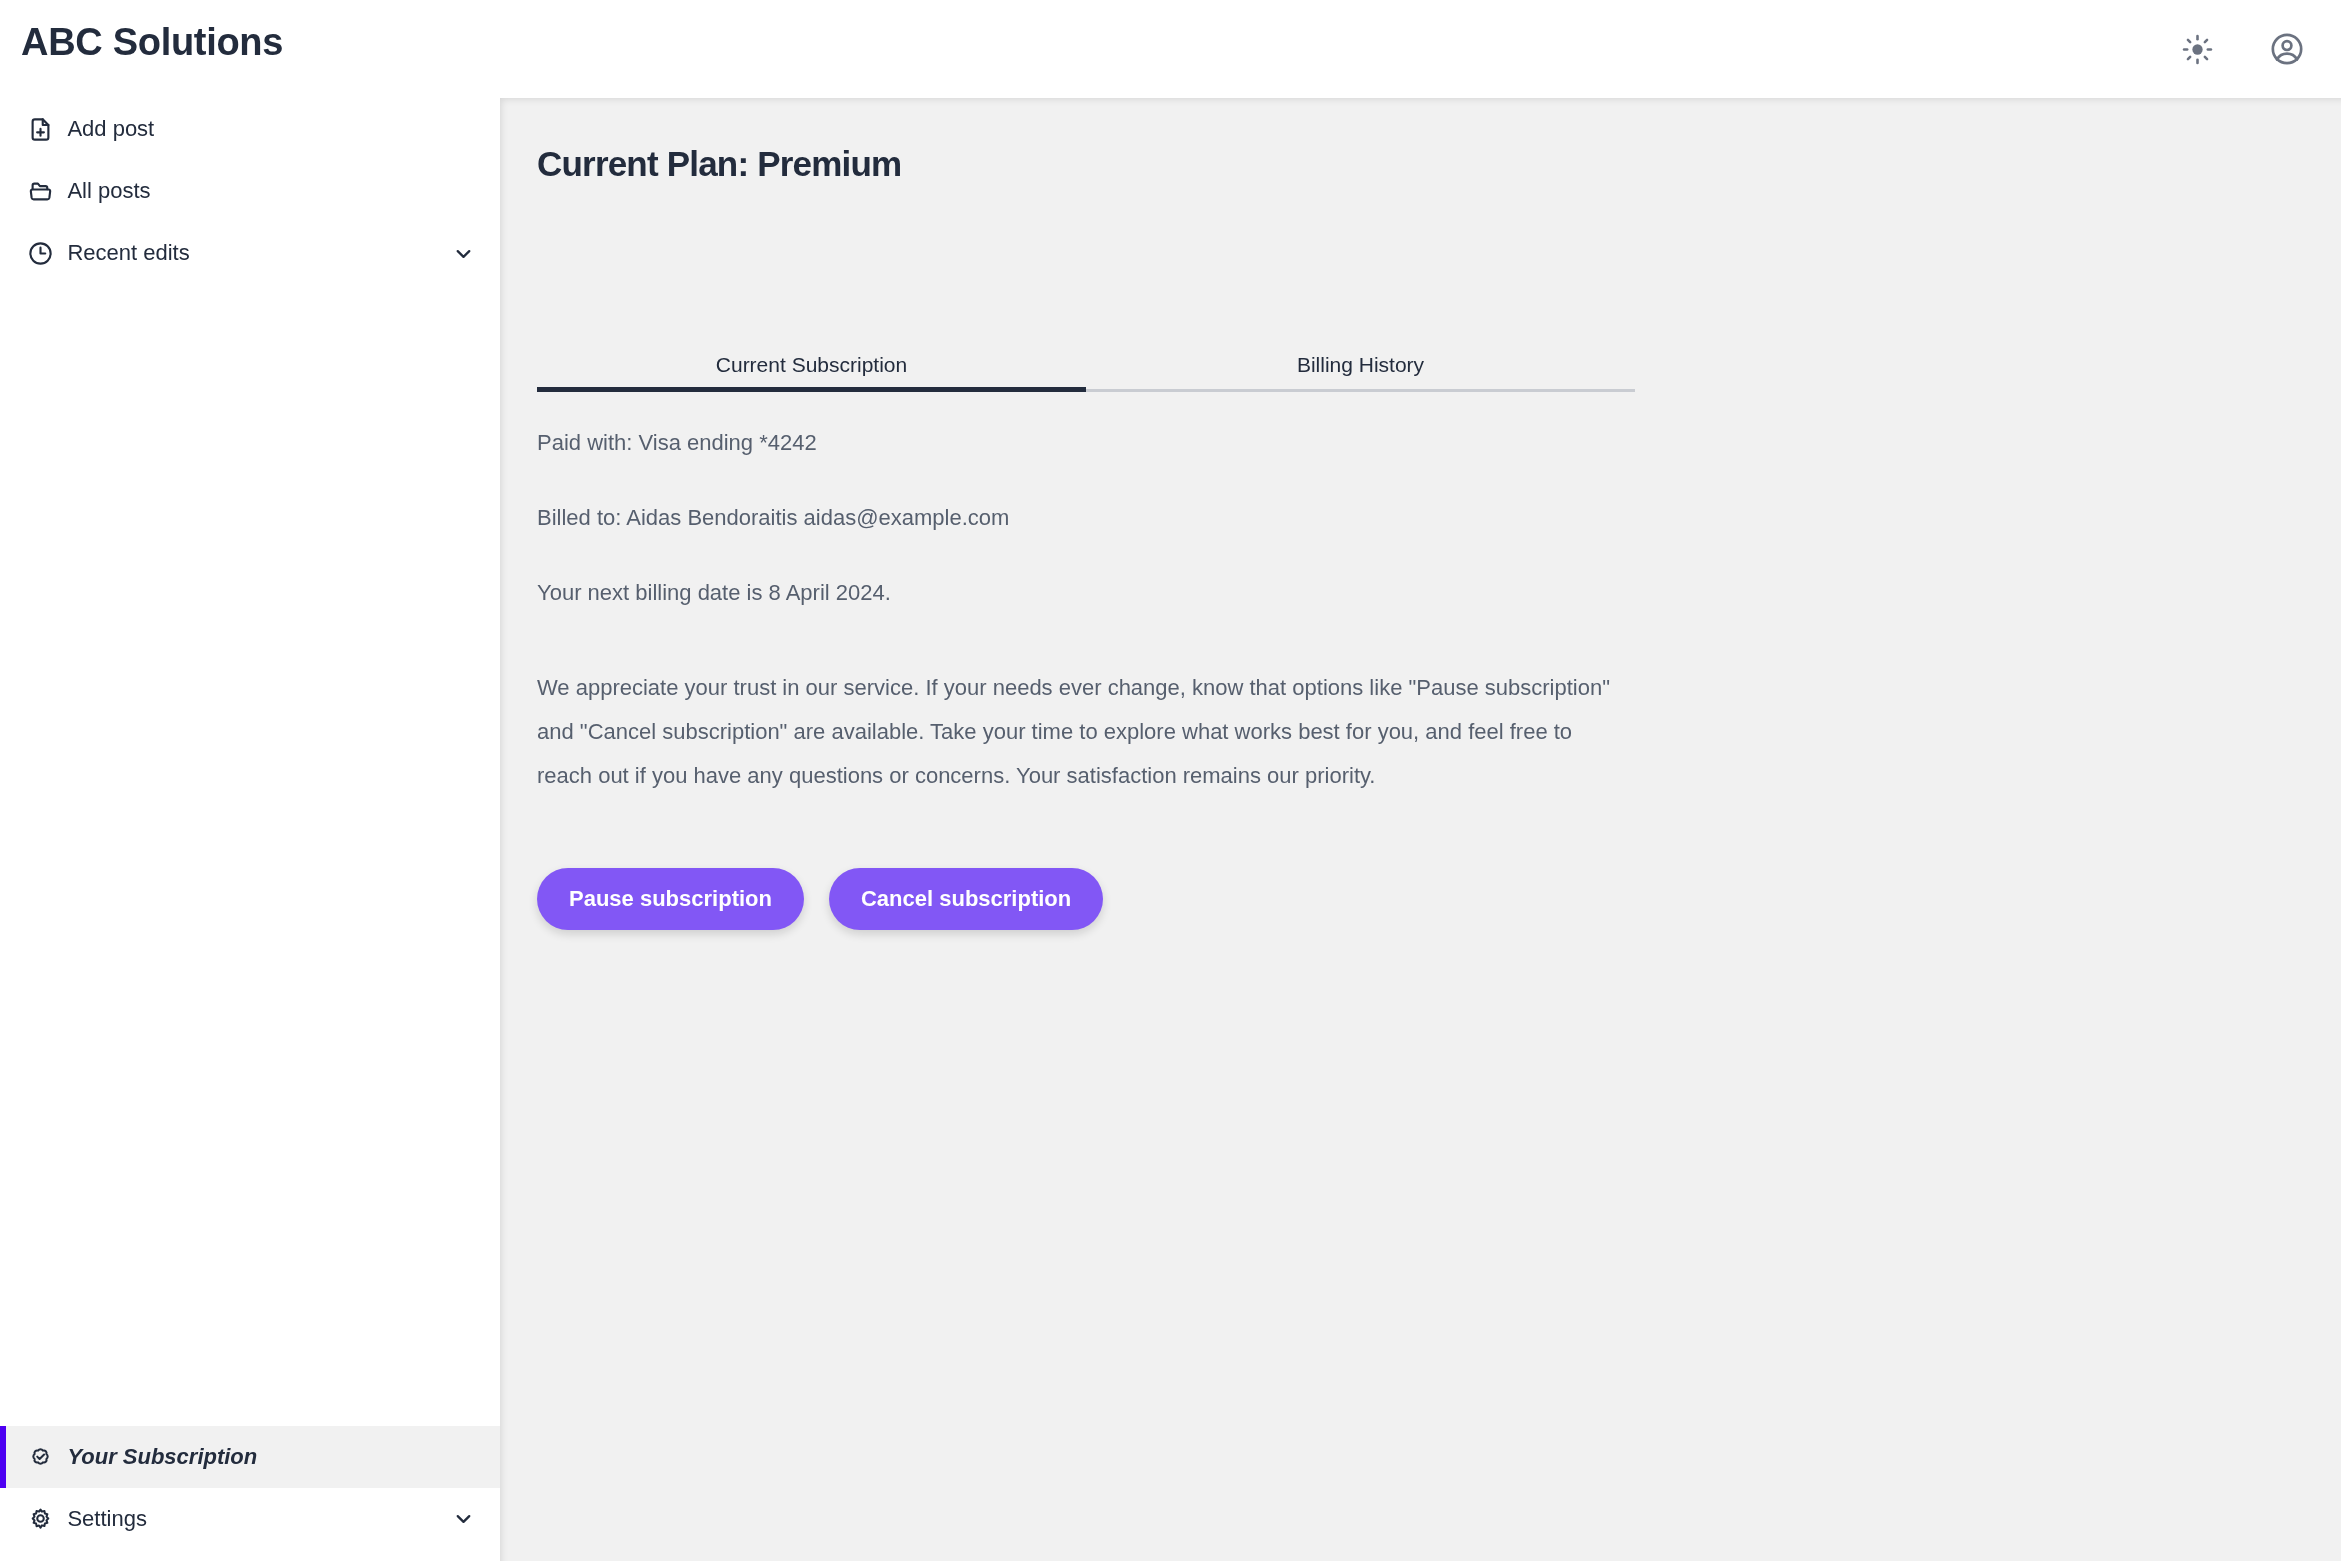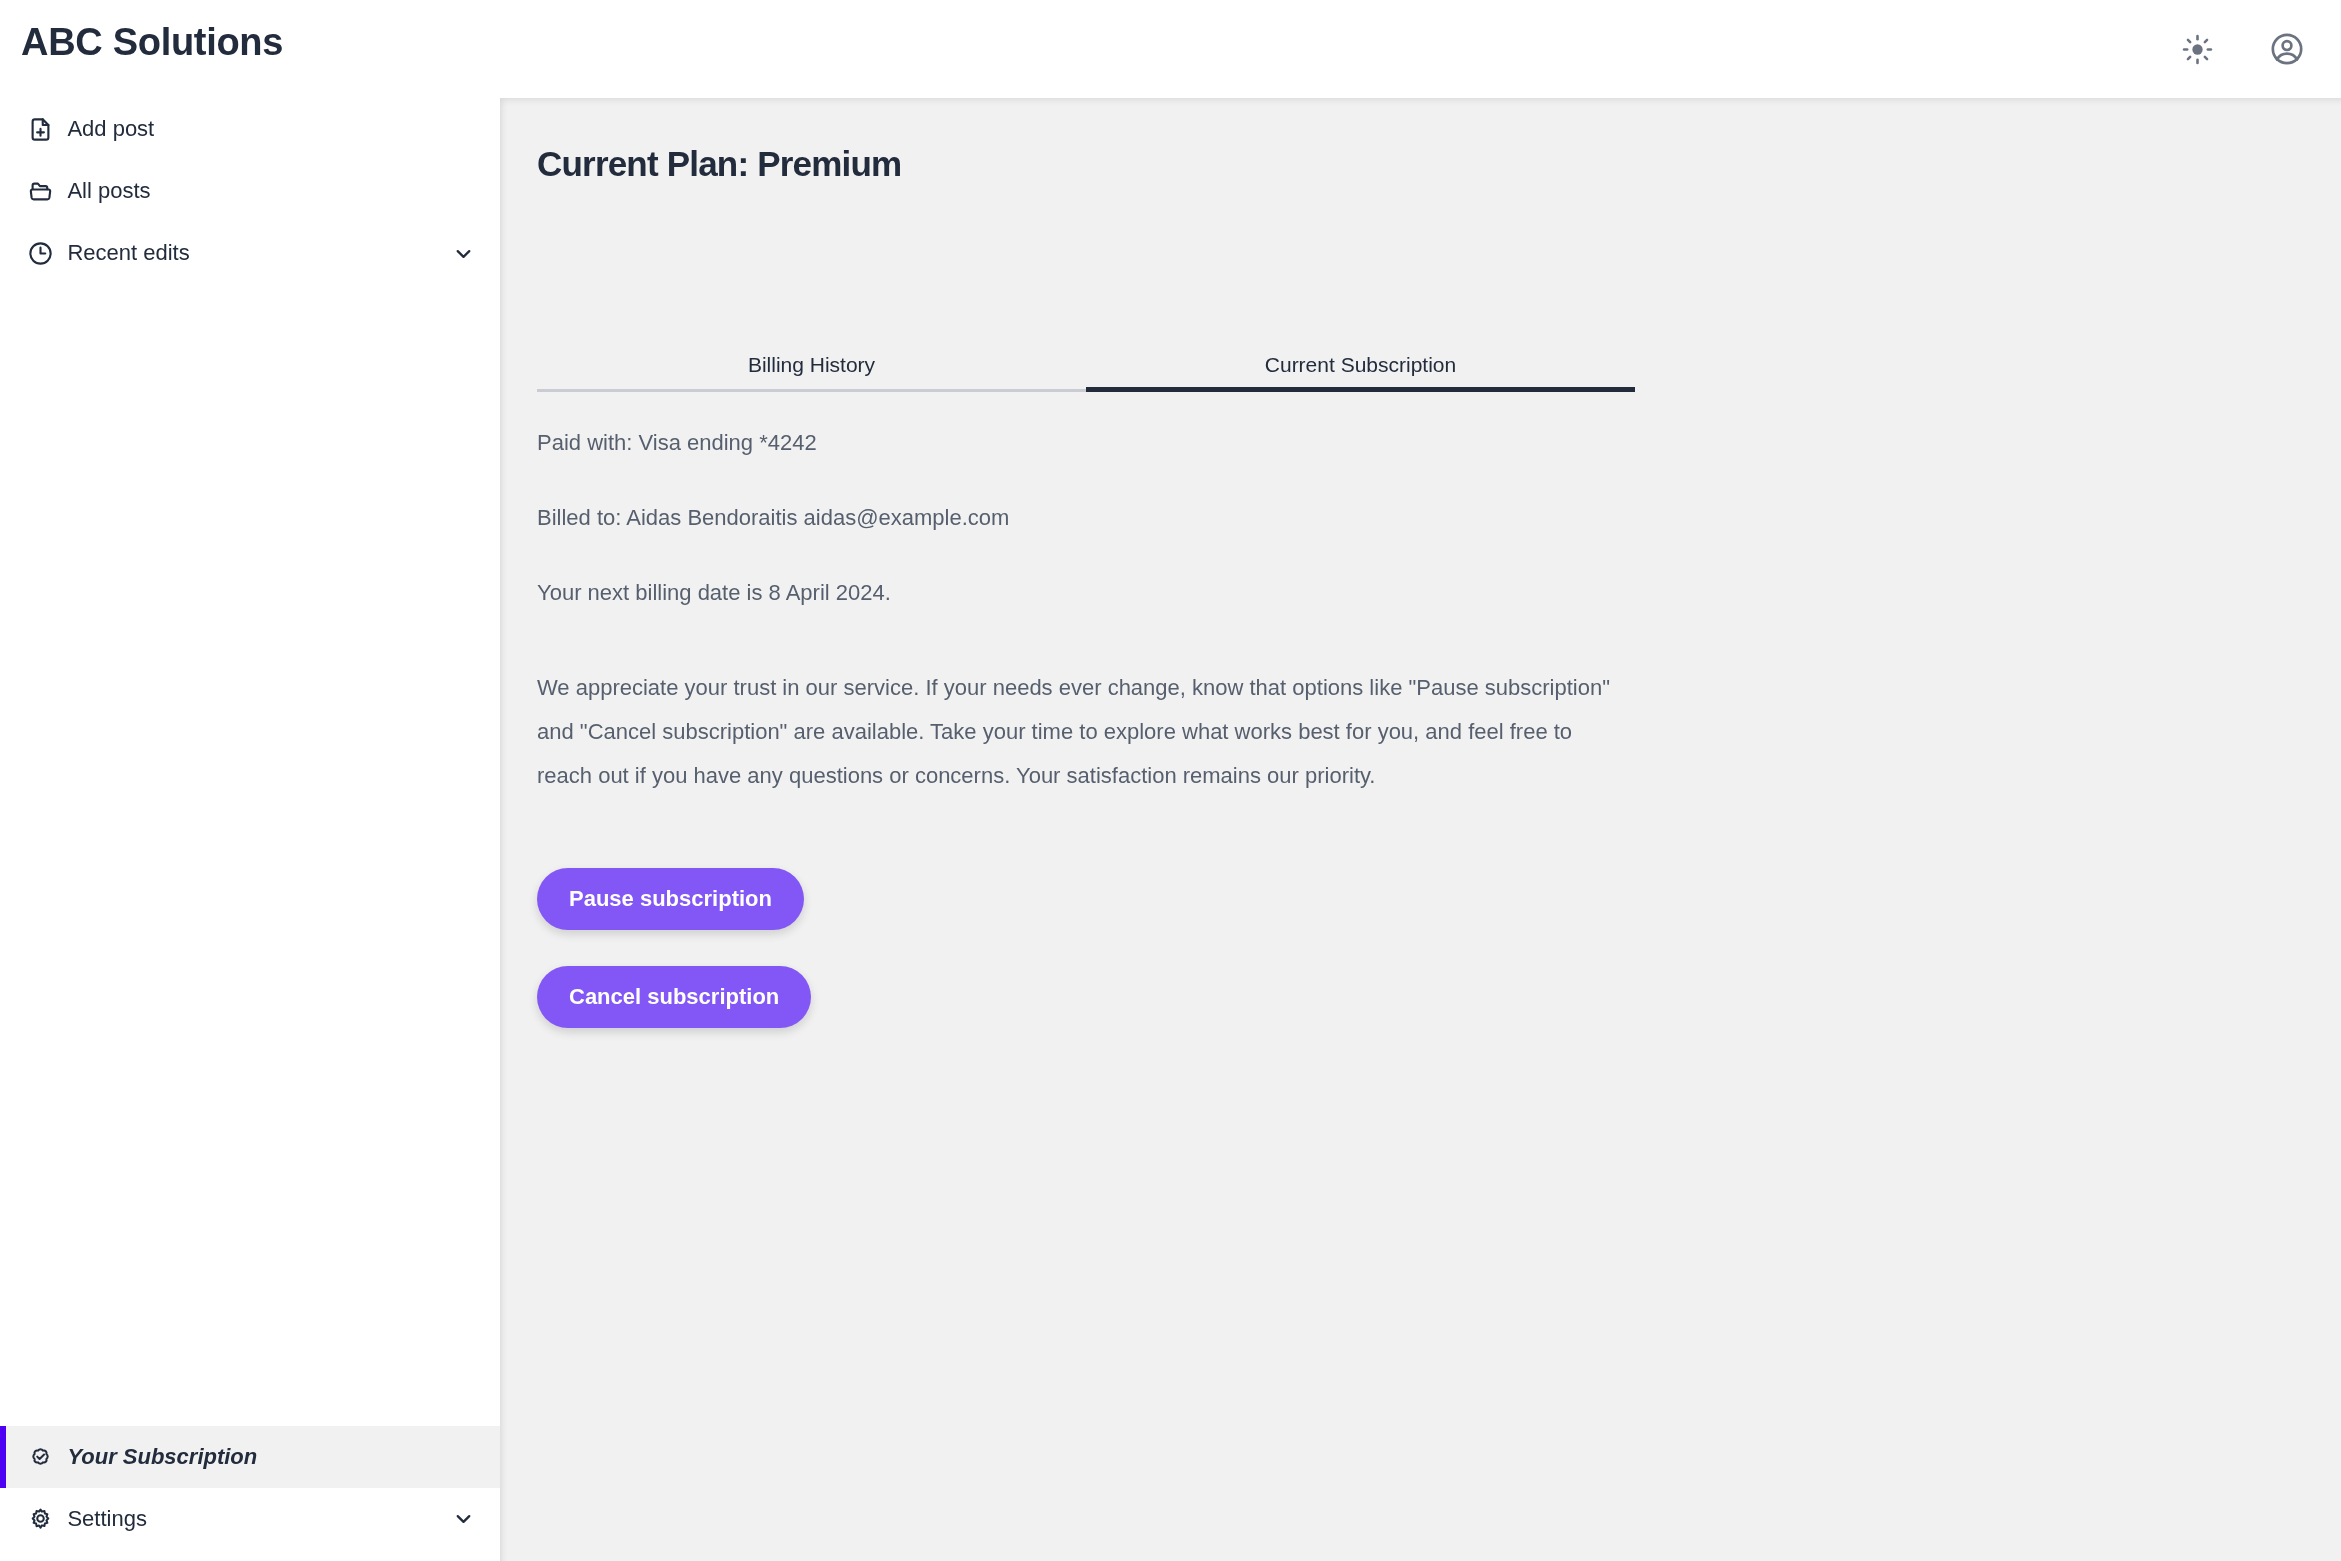--- a/index.html
+++ b/index.html
@@ -233,23 +233,23 @@
     color: #565f6e;
     line-height: 44px;
   }
 
   
   #actions {
     position: absolute;
     left: 37px;
     top: 770px;
     display: flex;
-    flex-direction: column;
+    flex-direction: row;
     align-items: flex-start;
-    gap: 36px;
+    gap: 25px;
   }
   .pill-btn {
     background: #8257f5;
     color: #ffffff;
     font-family: inherit;
     font-size: 22px;
     font-weight: 700;
     border: none;
     border-radius: 520px;
     padding: 20px 32px;
@@ -367,22 +367,22 @@
       </button>
 
     </div>
   </nav>
 
   <main id="main">
 
     <h1 id="page-title">Current Plan: Premium</h1>
 
     <div id="tabs">
+      <button class="tab active">Current Subscription</button>
       <button class="tab">Billing History</button>
-      <button class="tab active">Current Subscription</button>
     </div>
 
     <div class="body-line" id="line-paid">Paid with: Visa ending *4242</div>
     <div class="body-line" id="line-billed">Billed to: Aidas Bendoraitis aidas@example.com</div>
     <div class="body-line" id="line-next">Your next billing date is 8 April 2024.</div>
 
     <p id="notice-paragraph">We appreciate your trust in our service. If your needs ever change, know that options like "Pause subscription" and "Cancel subscription" are available. Take your time to explore what works best for you, and feel free to reach out if you have any questions or concerns. Your satisfaction remains our priority.</p>
 
     <div id="actions">
       <button class="pill-btn">Pause subscription</button>

